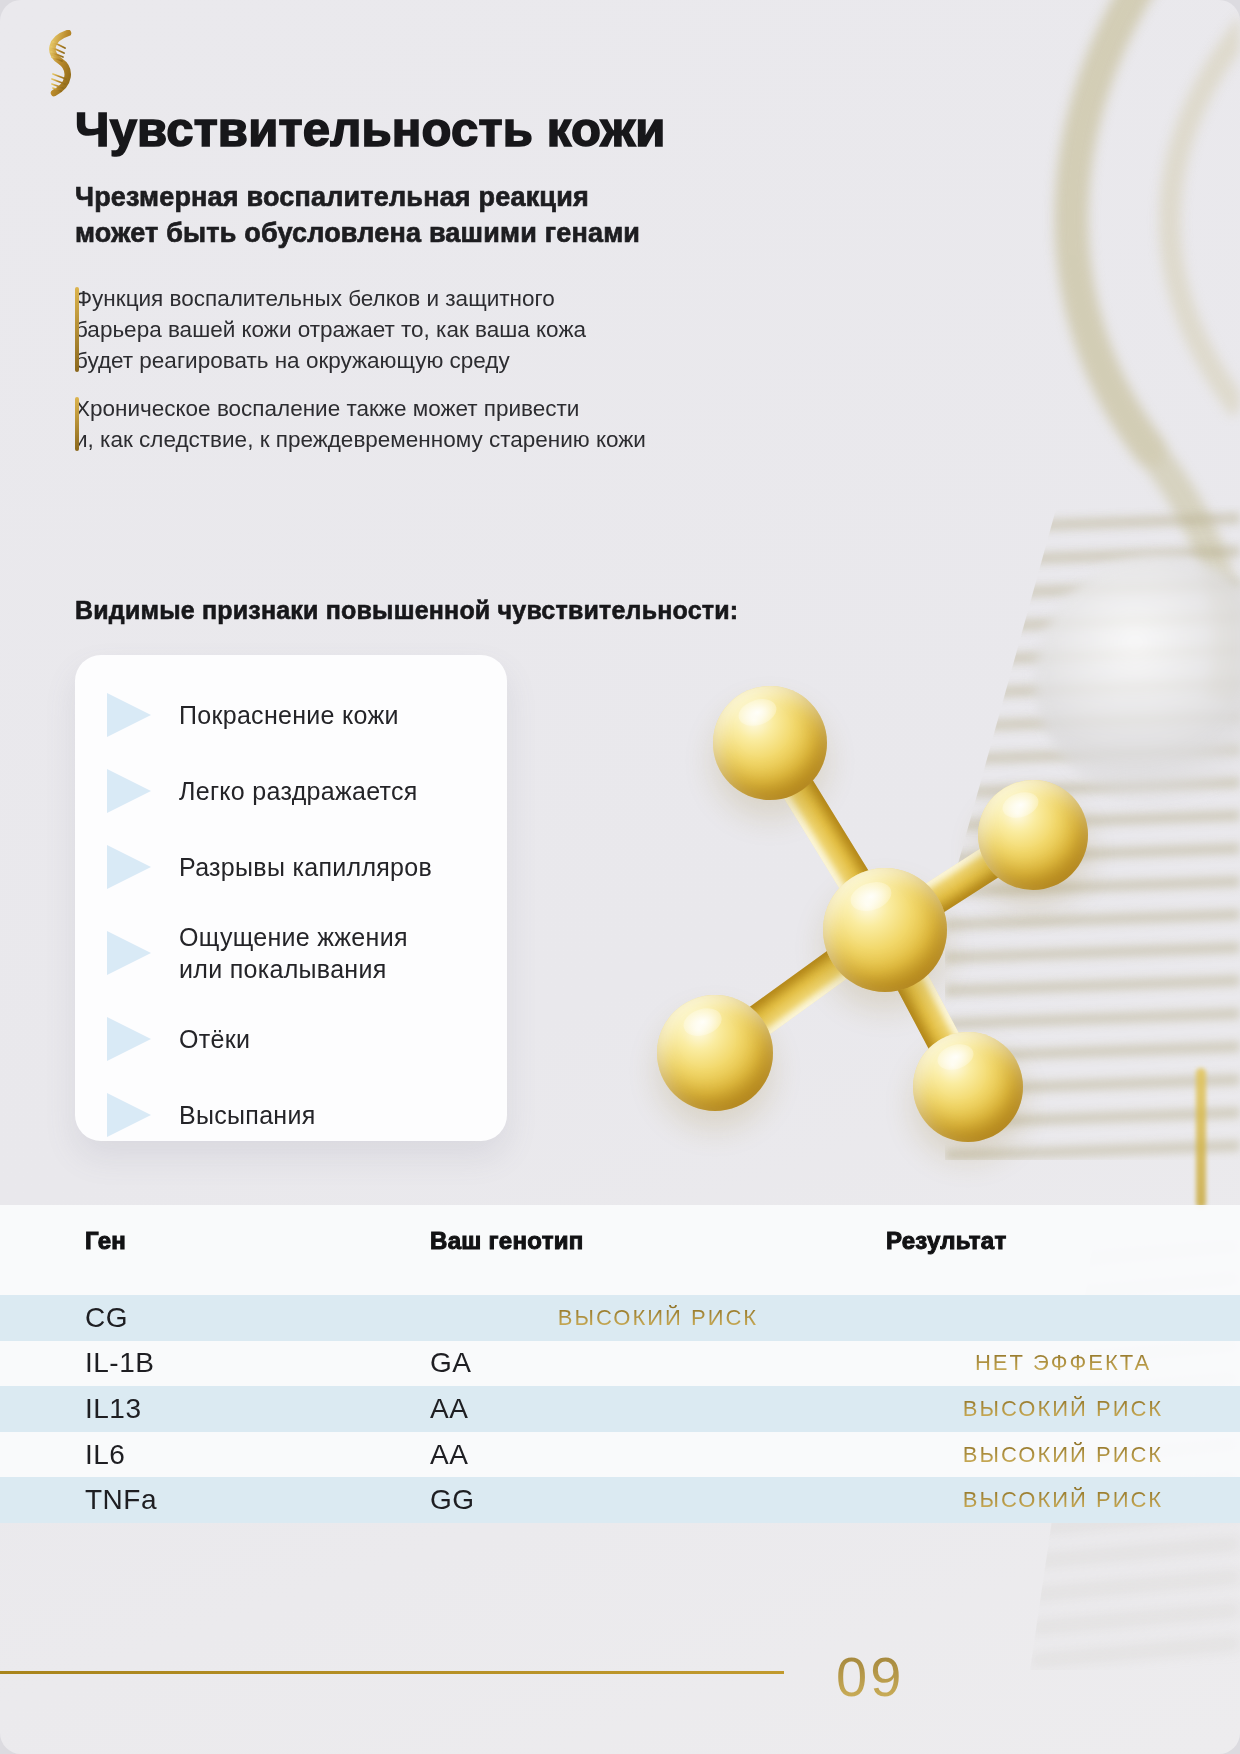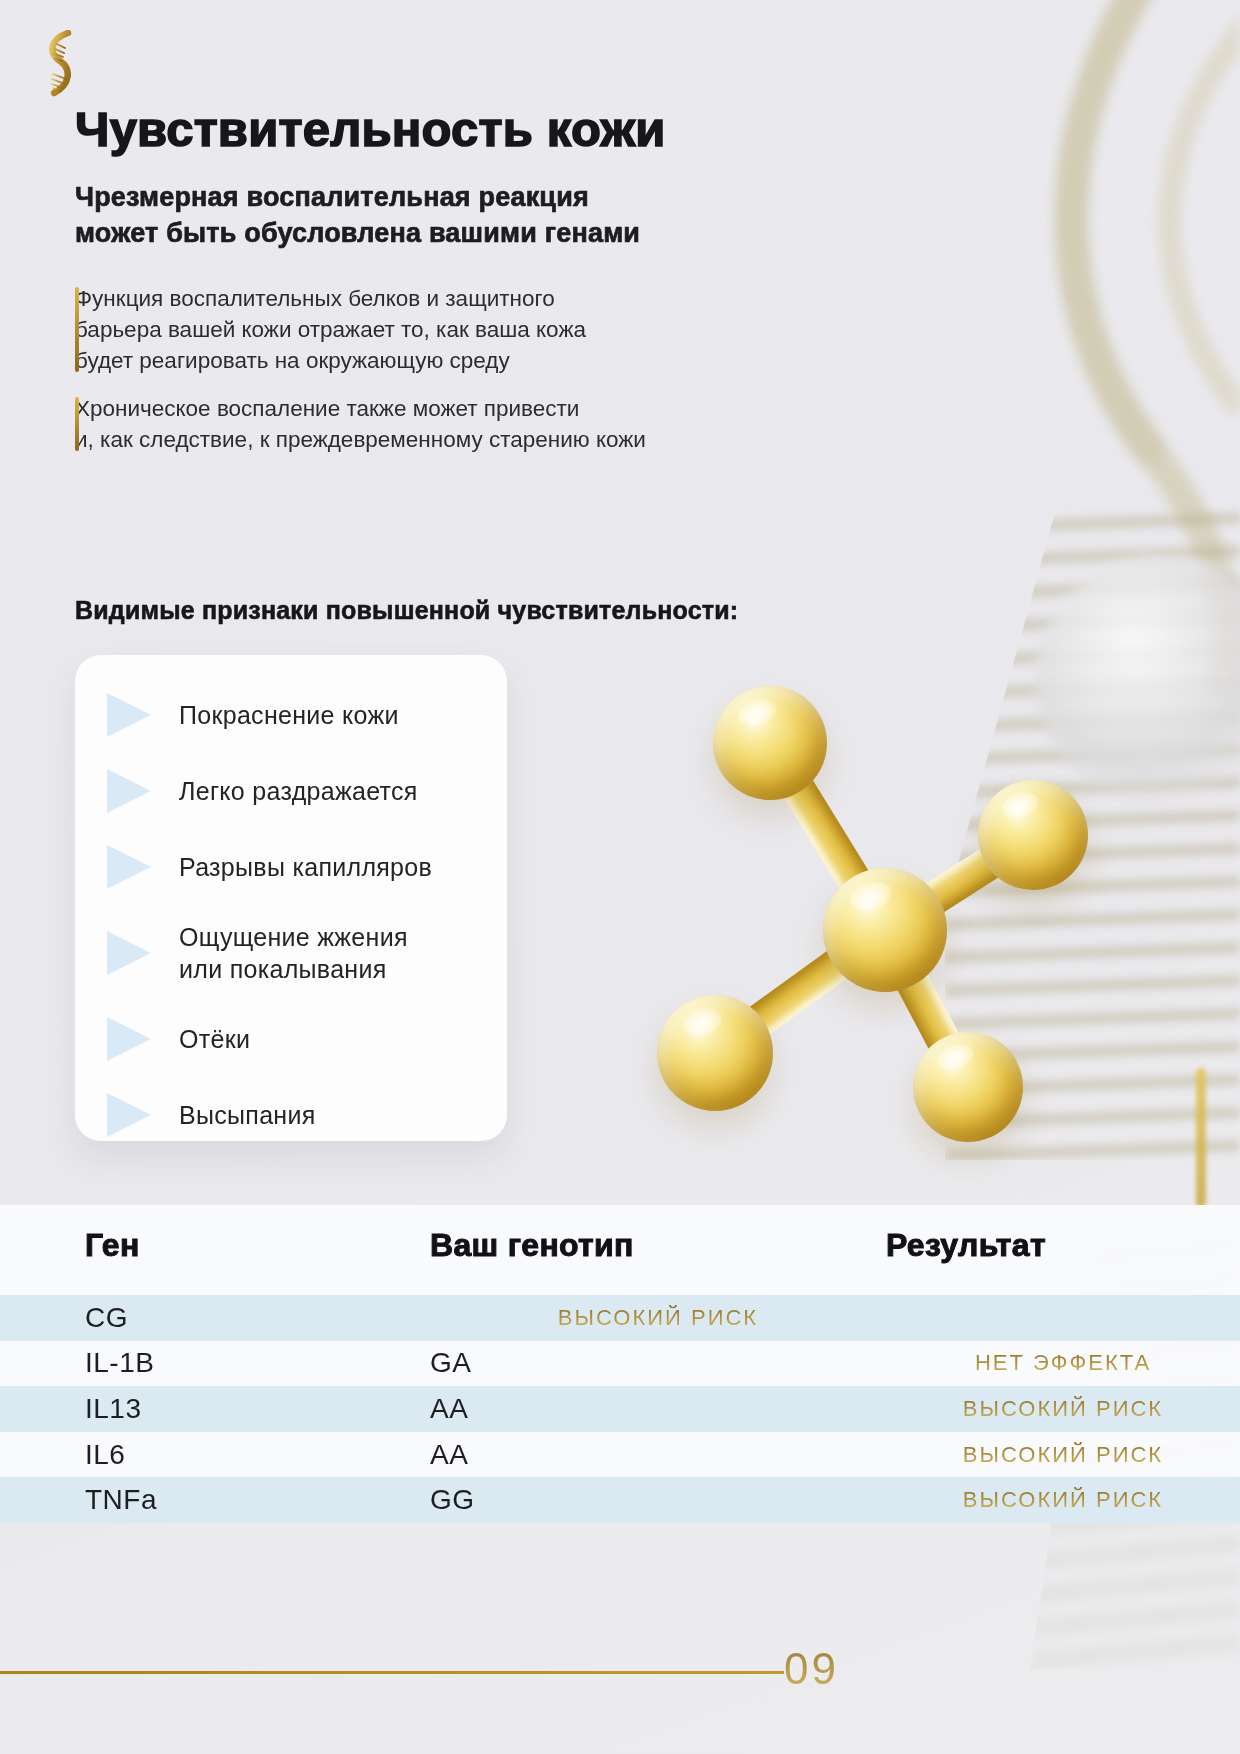--- a/index.html
+++ b/index.html
@@ -3,21 +3,21 @@
 <meta charset="utf-8">
 <style>
   :root{
     --page-bg:#e9e8ec; --heading:#17171a; --body-text:#2c2c30;
     --gold-line:#a8841c; --gold-result-dark:#8f7226; --gold-result-light:#d3b55f;
     --row-highlight:#dbeaf2; --bullet-arrow:#d9eaf6; --card-bg:#fdfdfe;
   }
   *{margin:0;padding:0;box-sizing:border-box;}
   body{background:#dcdbe0;font-family:"Liberation Sans","DejaVu Sans",sans-serif;}
   .page{position:relative;width:1240px;height:1754px;margin:0 auto;overflow:hidden;
-    background:linear-gradient(160deg,#eae9ed 0%,var(--page-bg,#e9e8ec) 55%,#edecee 100%);}
+    background:linear-gradient(160deg,#eae9ed 0%,var(--page-bg,#e9e8ec) 55%,#edecee 100%);border-radius:21px;}
 
   
   .decor{position:absolute;inset:0;pointer-events:none;}
   .dna-svg{position:absolute;right:0;top:-20px;filter:blur(6px);opacity:.75;}
   .dna-rungs{position:absolute;left:945px;top:505px;width:295px;height:655px;
     background:repeating-linear-gradient(178deg,rgba(182,174,140,0) 0 16px,rgba(182,174,140,.55) 20px 27px,rgba(182,174,140,0) 31px 33px);
     clip-path:polygon(38% 0,100% 0,100% 100%,0 100%,0 62%);filter:blur(4px);opacity:.85;}
   .dna-rungs2{position:absolute;left:1030px;top:1240px;width:210px;height:430px;
     background:repeating-linear-gradient(175deg,rgba(176,172,160,0) 0 16px,rgba(176,172,160,.4) 20px 27px,rgba(176,172,160,0) 31px 33px);
     clip-path:polygon(30% 0,100% 0,100% 100%,0 100%);filter:blur(7px);opacity:.5;}
@@ -71,33 +71,33 @@
   .a-top{left:113px;top:46px;width:114px;height:114px;}
   .a-right{left:378px;top:140px;width:110px;height:110px;}
   .a-center{left:223px;top:228px;width:124px;height:124px;}
   .a-bl{left:57px;top:355px;width:116px;height:116px;}
   .a-br{left:313px;top:392px;width:110px;height:110px;}
 
   
   .table-band{position:absolute;left:0;top:1205px;width:1240px;height:318px;
     background:rgba(250,251,252,.93);}
   .t-head{position:absolute;left:0;top:22px;width:100%;display:grid;grid-template-columns:345px 456px auto;
-    padding-left:85px;font-size:32px;font-weight:700;color:#121214;-webkit-text-stroke:1px #121214;letter-spacing:.3px;}
+    padding-left:85px;font-size:24px;font-weight:700;color:#121214;-webkit-text-stroke:1px #121214;letter-spacing:.3px;}
   .t-rows{position:absolute;left:0;top:90px;width:100%;}
   .t-row{display:grid;grid-template-columns:345px 456px auto;padding-left:85px;height:45.6px;
     align-items:center;font-size:28px;color:#1e1e22;letter-spacing:.5px;}
   .t-row.hl{background:var(--row-highlight,#dbeaf2);}
   .gold-text{background:linear-gradient(180deg,var(--gold-result-dark,#8f7226) 5%,var(--gold-result-light,#d3b55f) 95%);
     -webkit-background-clip:text;background-clip:text;color:transparent;}
   .result{font-size:22px;font-weight:500;letter-spacing:2px;text-align:center;}
 
   
   .footer-line{position:absolute;left:0;top:1671px;width:784px;height:3px;
     background:linear-gradient(90deg,var(--gold-line,#a8841c),#c19a2e);}
-  .page-num{position:absolute;left:784px;top:1644px;font-size:44px;letter-spacing:3px;
+  .page-num{position:absolute;left:836px;top:1644px;font-size:56px;letter-spacing:3px;
     background:linear-gradient(180deg,#a1843b 10%,#cdb05a 90%);-webkit-background-clip:text;background-clip:text;color:transparent;}
 </style>
 </head>
 <body>
 
 <div class="page">
 
   <div class="decor">
     <svg class="dna-svg" width="420" height="1200" viewBox="0 0 420 1200">
       <path d="M 350,-40 C 230,120 215,320 330,470" fill="none" stroke="#cbc4a3" stroke-width="34" stroke-linecap="round"></path>

